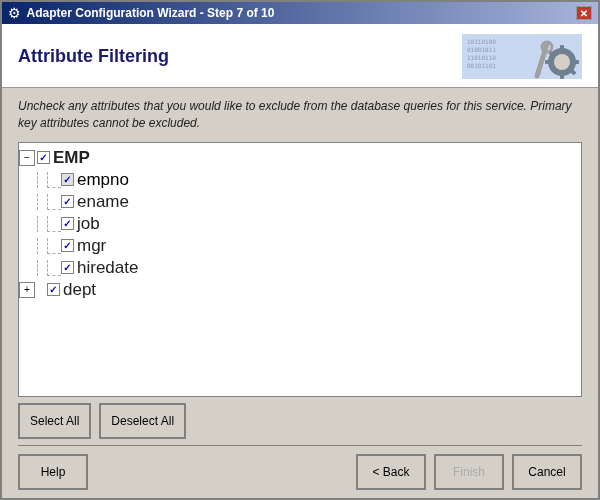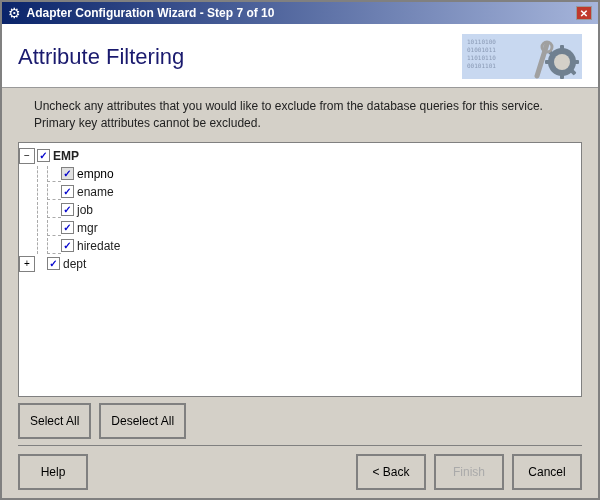--- a/index.html
+++ b/index.html
@@ -65,38 +65,39 @@
       background: white;
       padding: 10px 16px 8px 16px;
       display: flex;
       align-items: center;
       justify-content: space-between;
       border-bottom: 1px solid #999;
       flex-shrink: 0;
     }
 
     .header-title {
-      font-size: 22px;
-      font-weight: normal;
+      font-size: 18px;
+      font-weight: bold;
       color: #1a1a6e;
     }
 
     .header-graphic {
       width: 120px;
       height: 45px;
       overflow: hidden;
       position: relative;
     }
 
     .description {
-      padding: 10px 32px;
+      padding: 10px 16px;
       font-size: 12px;
       color: #222;
       line-height: 1.4;
       flex-shrink: 0;
+      font-style: italic;
     }
 
     .content-area {
       flex: 1;
       padding: 0 16px;
       overflow: hidden;
     }
 
     .tree-container {
       background: white;
@@ -174,21 +175,21 @@
       font-size: 10px;
       color: #0000cc;
       font-weight: bold;
     }
 
     .checkbox.disabled {
       background: #e0e0e0;
     }
 
     .node-label {
-      font-size: 12px;
+      font-size: 17px;
       color: #222;
     }
 
     .node-label.disabled {
       color: #000000;
     }
 
     .node-label.bold {
       font-weight: bold;
     }

